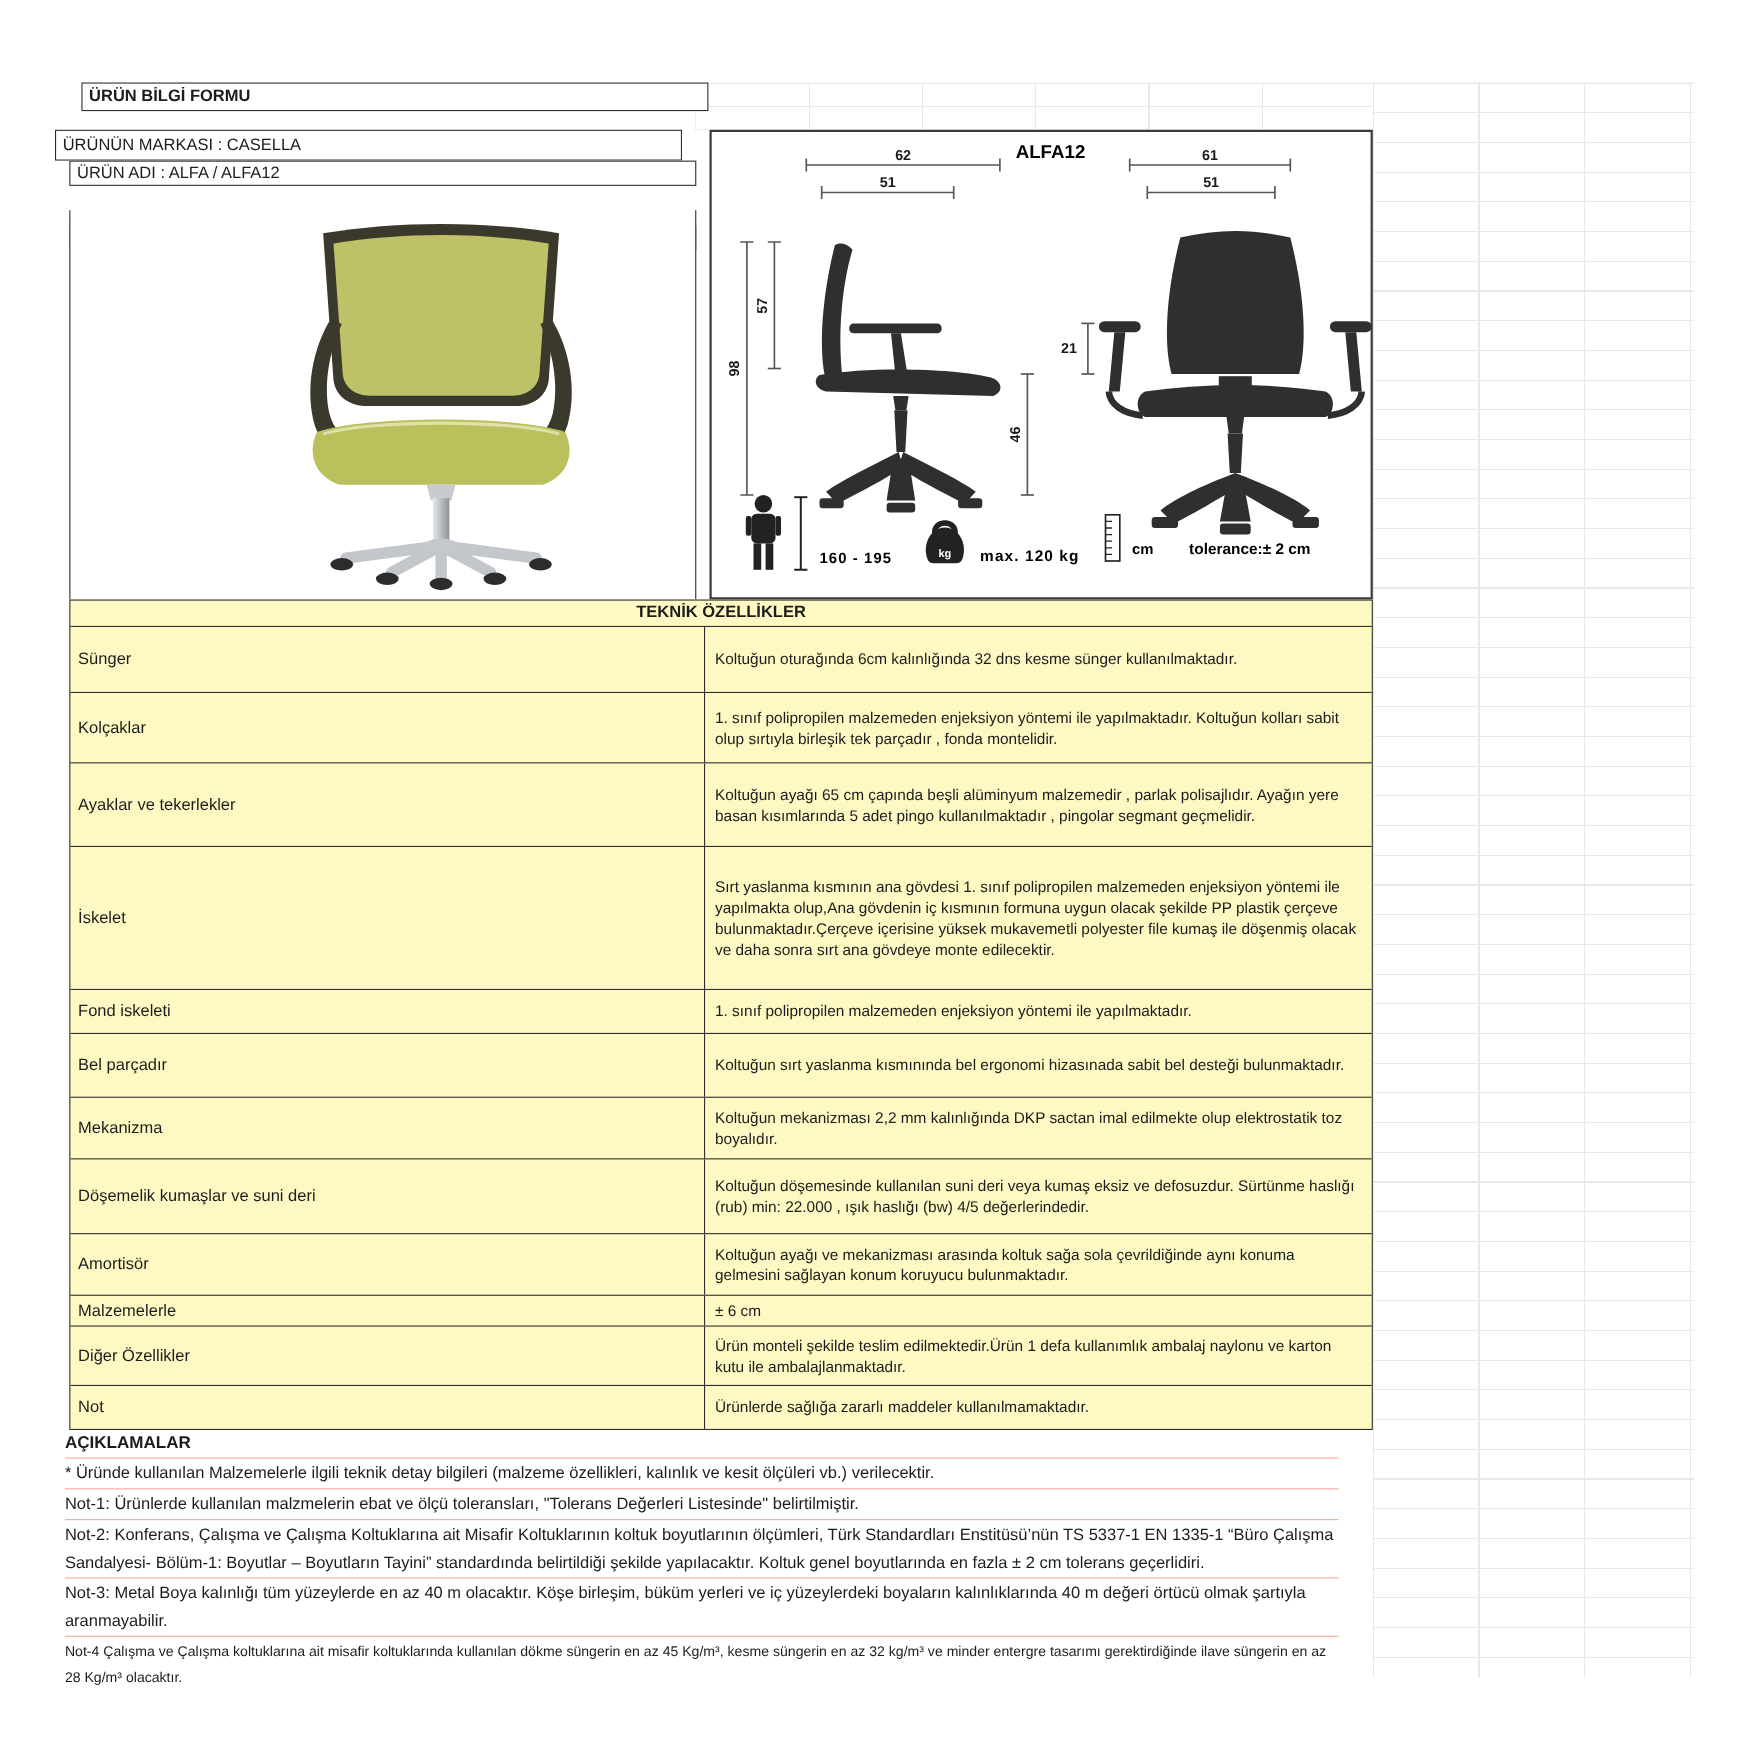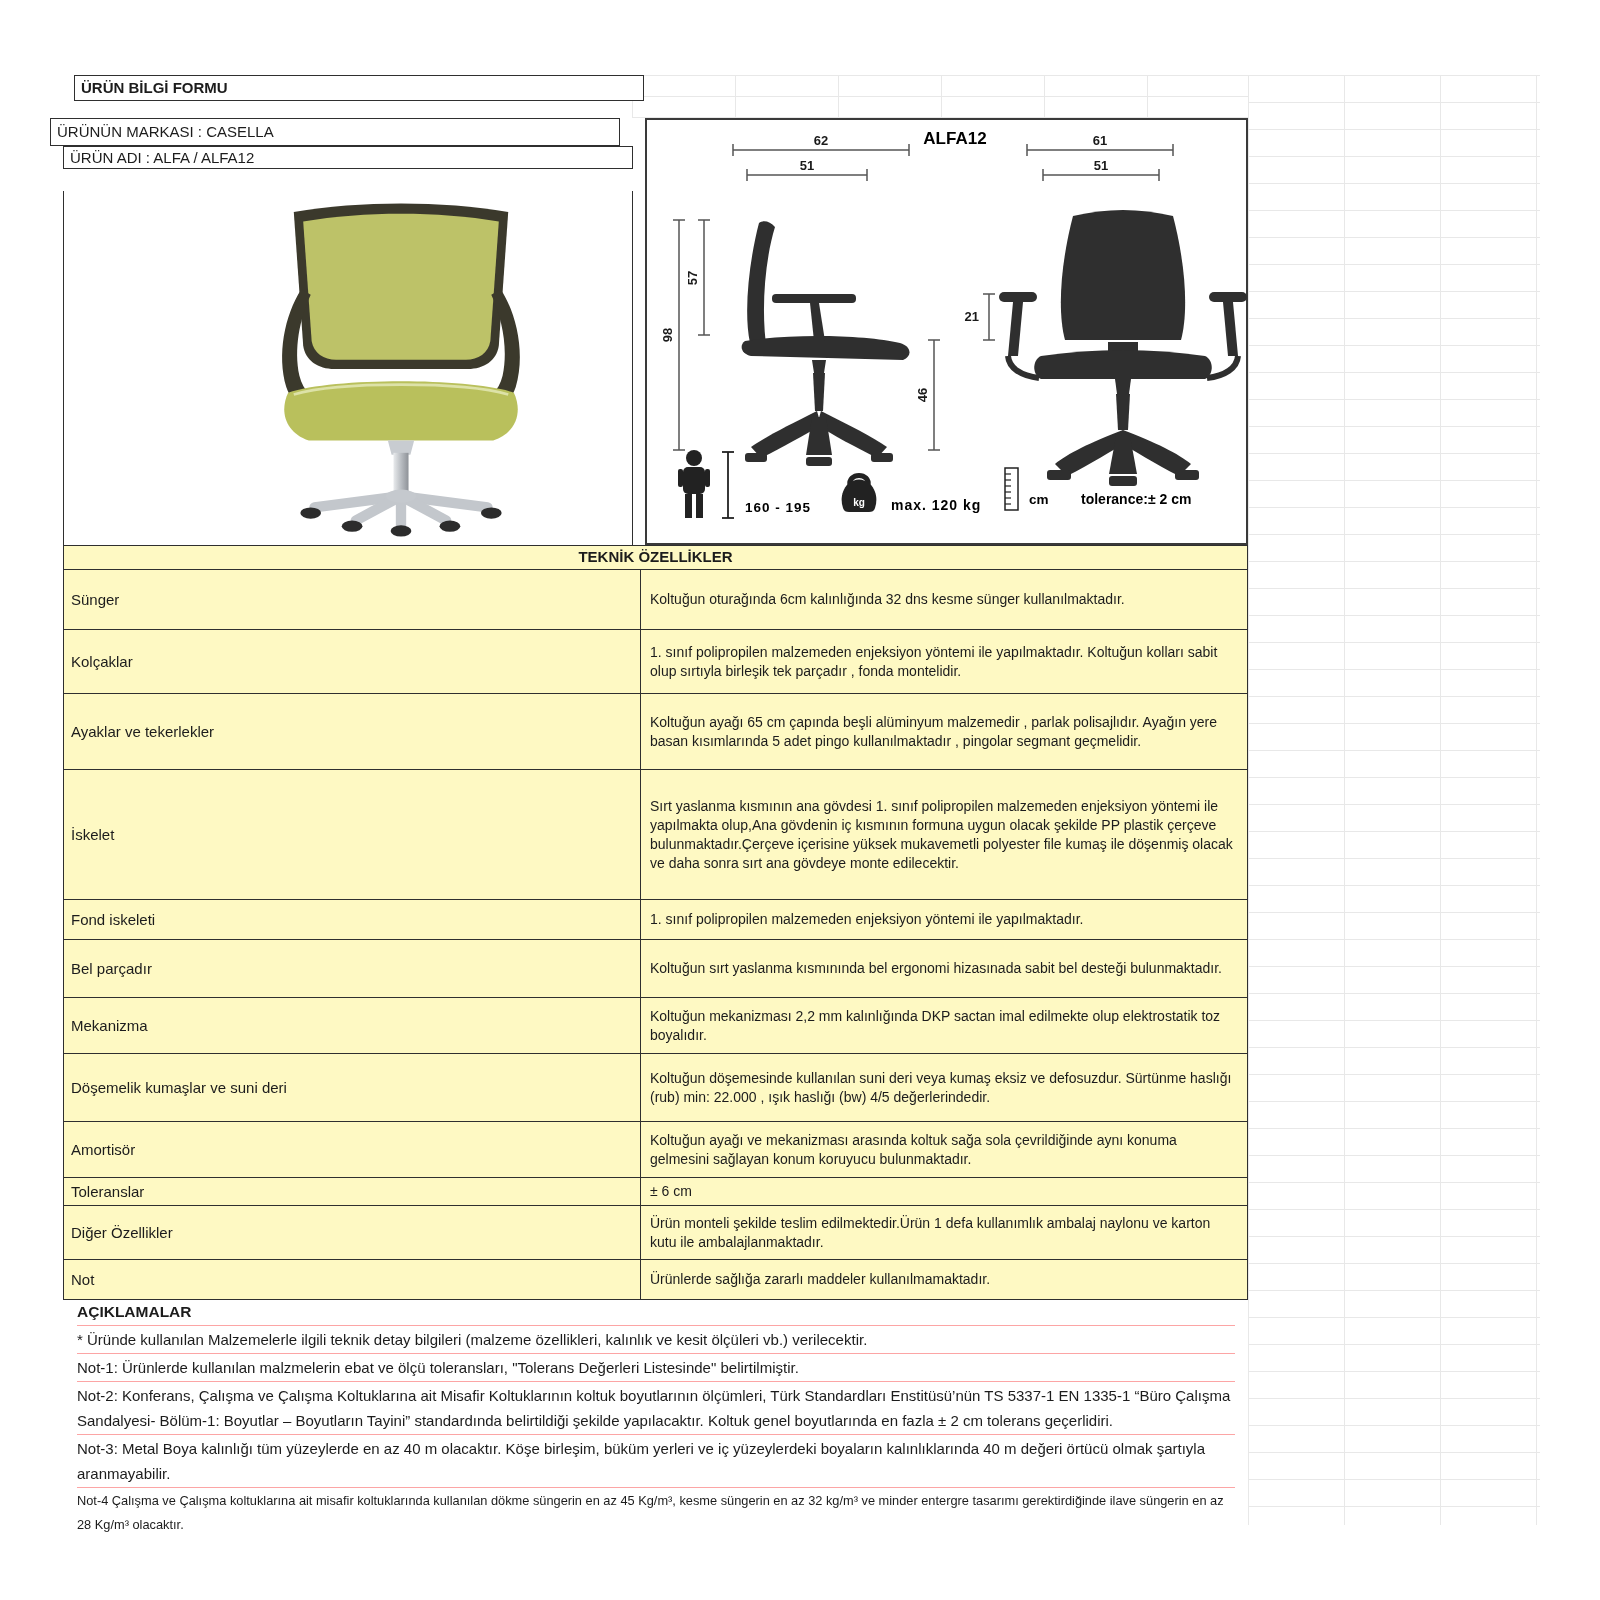--- a/index.html
+++ b/index.html
@@ -34,21 +34,21 @@
   
   .spec-table{position:absolute; left:63px; top:545px; width:1185px; box-sizing:border-box;
     border:1.8px solid #2f2f2f; background:#fef9c3;}
   .spec-header{box-sizing:border-box; height:23px; text-align:center; font-weight:bold; font-size:15px; padding-top:2px;}
   .spec-row{display:flex; box-sizing:border-box; border-top:1.5px solid #2f2f2f;}
   .spec-label{box-sizing:border-box; width:577px; border-right:1.5px solid #2f2f2f;
     display:flex; align-items:center; padding:2px 7px; font-size:15px;}
   .spec-value{box-sizing:border-box; flex:1; display:flex; align-items:center;
     padding:3px 9px; font-size:14px; line-height:19px; white-space:pre-line;}
   
-  .notes{position:absolute; left:77px; top:1300px; width:1158px;}
+  .notes{position:absolute; left:59px; top:1300px; width:1158px;}
   .notes-title{font-weight:bold; font-size:15.5px; padding:3px 0 4px 0;}
   .note-line{font-size:15px; line-height:25px; padding:1px 0; border-top:1px solid #fca5a5;}
   .note-line:first-of-type{border-top:none;}
   .note-small{font-size:12.8px; line-height:24px;}
   
   svg text{font-family:"Liberation Sans", sans-serif;}
 </style>
 </head>
 <body>
 
@@ -257,21 +257,21 @@
     </div>
     <div class="spec-row" style="height:68px">
       <div class="spec-label">Döşemelik kumaşlar ve suni deri</div>
       <div class="spec-value">Koltuğun döşemesinde kullanılan suni deri veya kumaş eksiz ve defosuzdur. Sürtünme haslığı (rub) min: 22.000 , ışık haslığı (bw) 4/5 değerlerindedir.</div>
     </div>
     <div class="spec-row" style="height:56px">
       <div class="spec-label">Amortisör</div>
       <div class="spec-value">Koltuğun ayağı ve mekanizması arasında koltuk sağa sola çevrildiğinde aynı konuma gelmesini sağlayan konum koruyucu bulunmaktadır.</div>
     </div>
     <div class="spec-row" style="height:28px">
-      <div class="spec-label">Toleranslar</div>
+      <div class="spec-label">Malzemelerle</div>
       <div class="spec-value">± 6 cm</div>
     </div>
     <div class="spec-row" style="height:54px">
       <div class="spec-label">Diğer Özellikler</div>
       <div class="spec-value">Ürün monteli şekilde teslim edilmektedir.Ürün 1 defa kullanımlık ambalaj naylonu ve karton kutu ile ambalajlanmaktadır.</div>
     </div>
     <div class="spec-row" style="height:40px">
       <div class="spec-label">Not</div>
       <div class="spec-value">Ürünlerde sağlığa zararlı maddeler kullanılmamaktadır.</div>
     </div>

